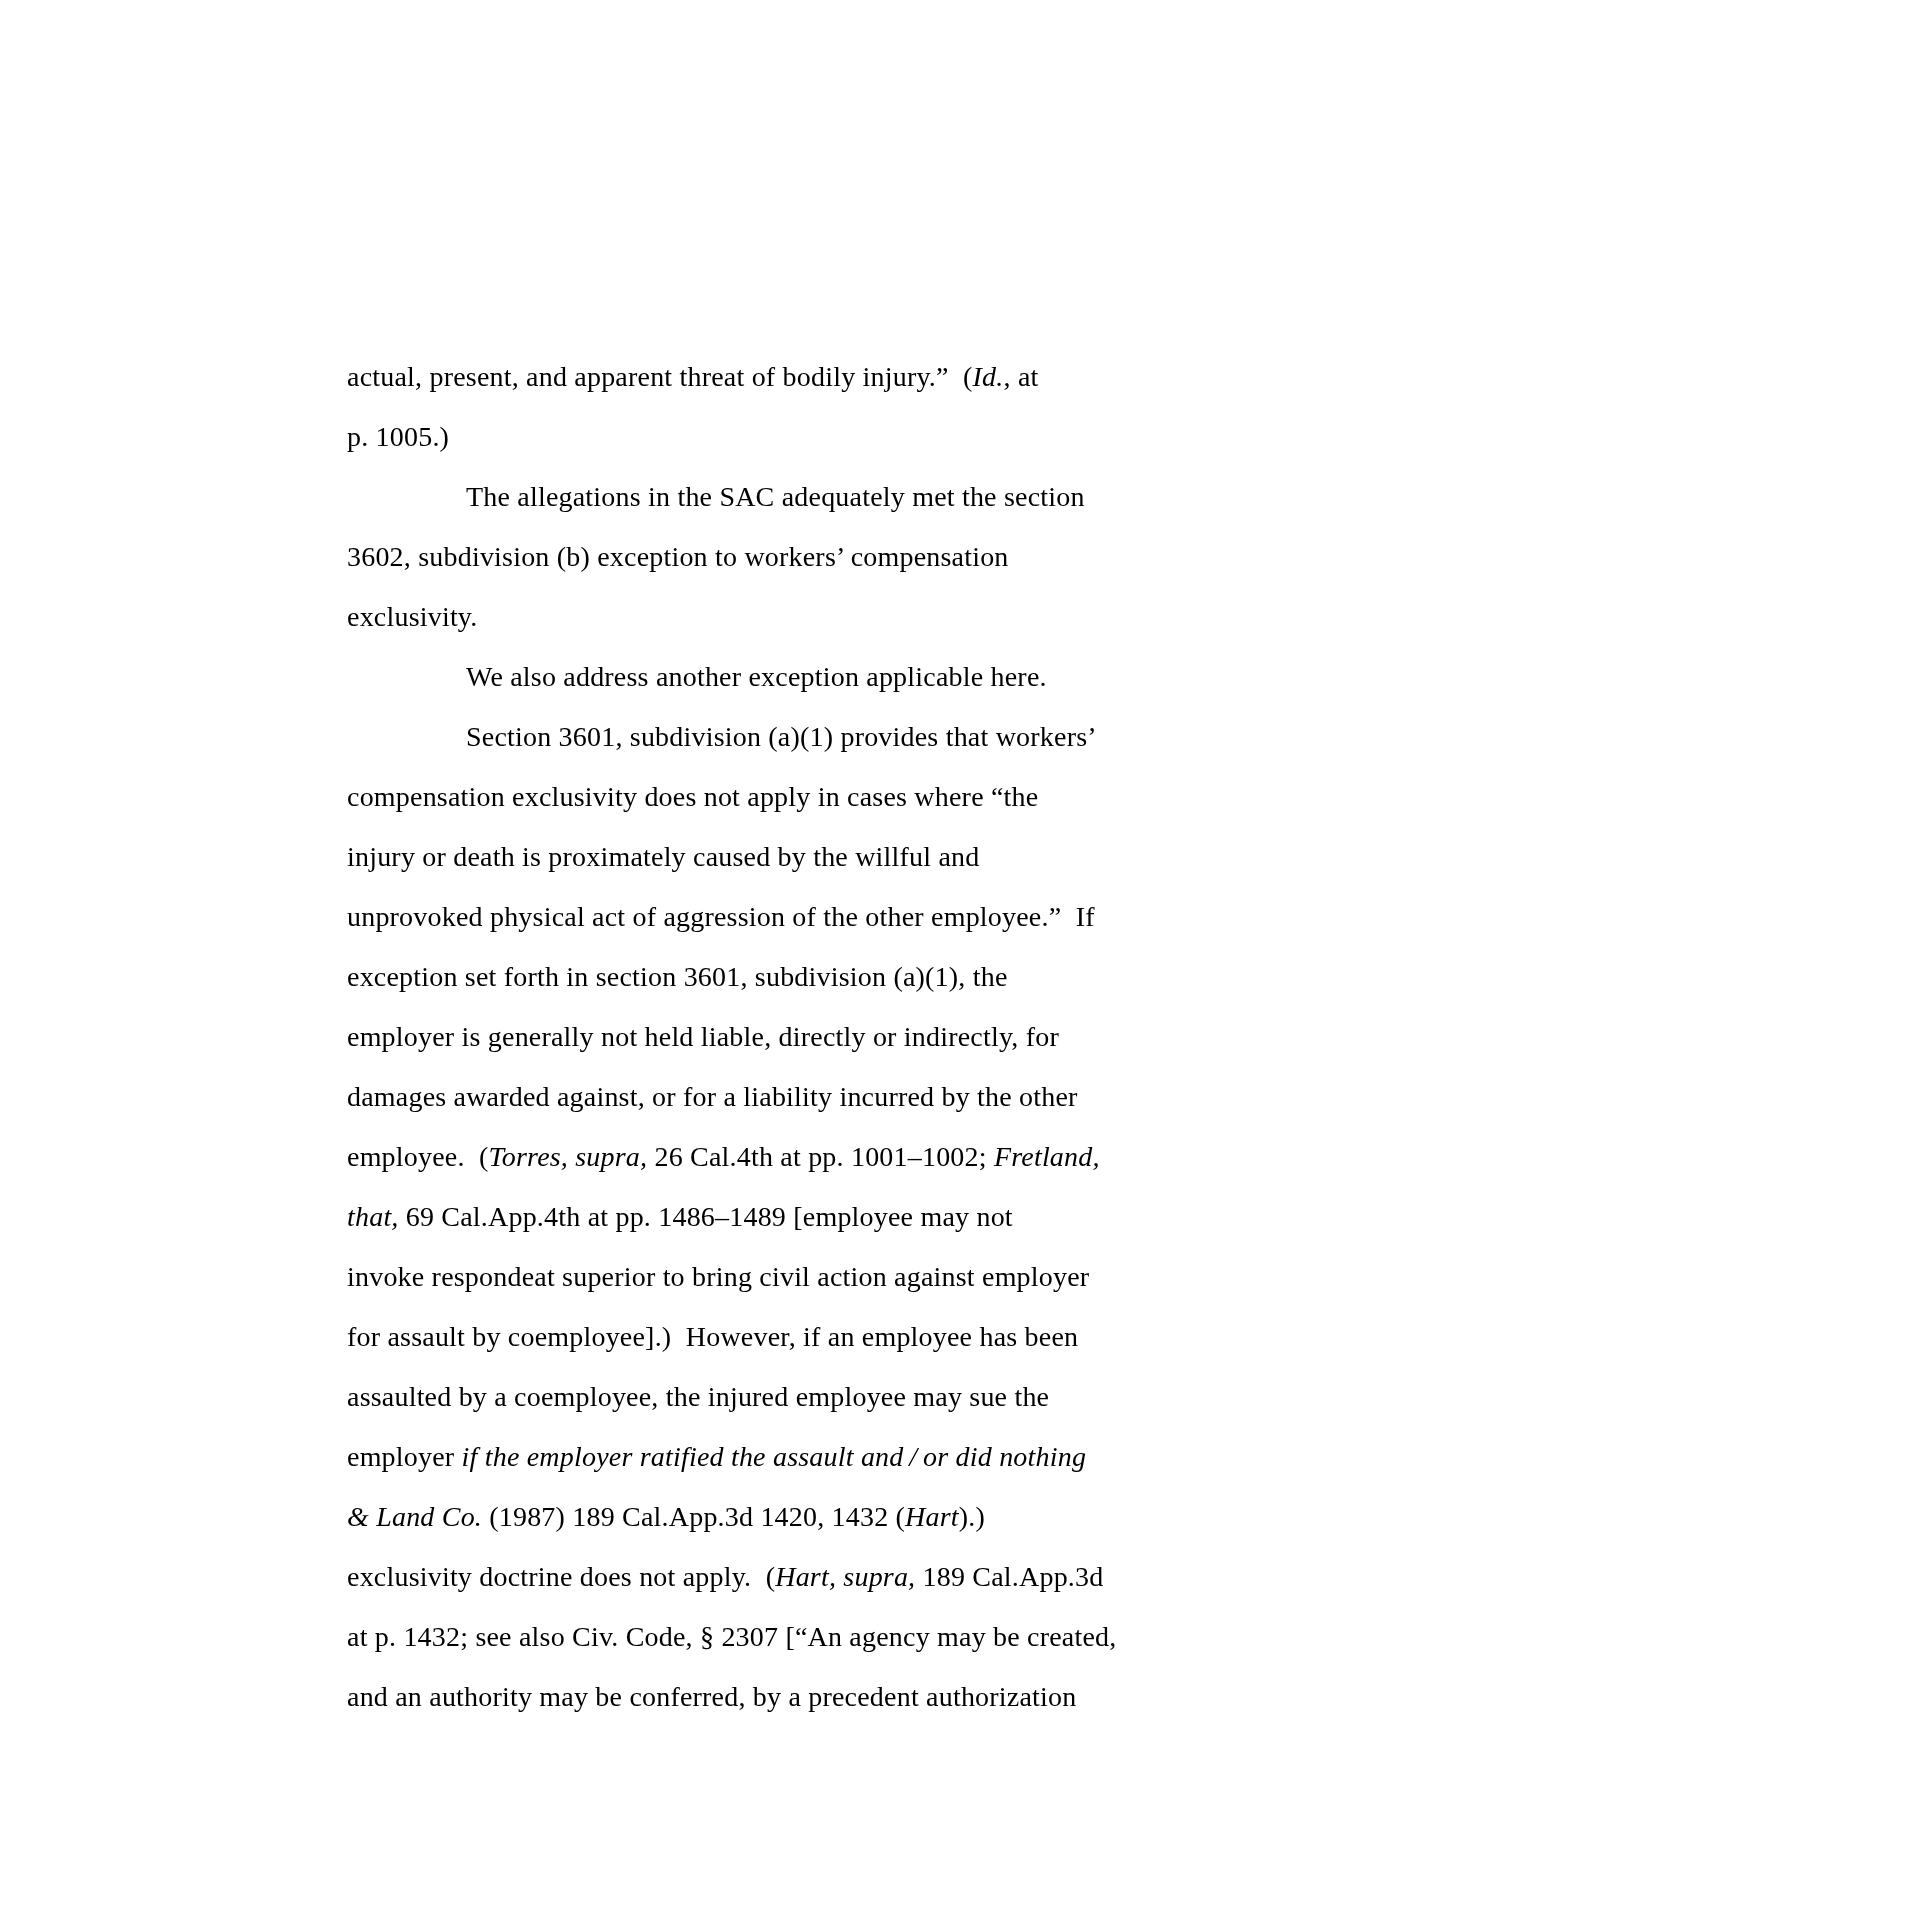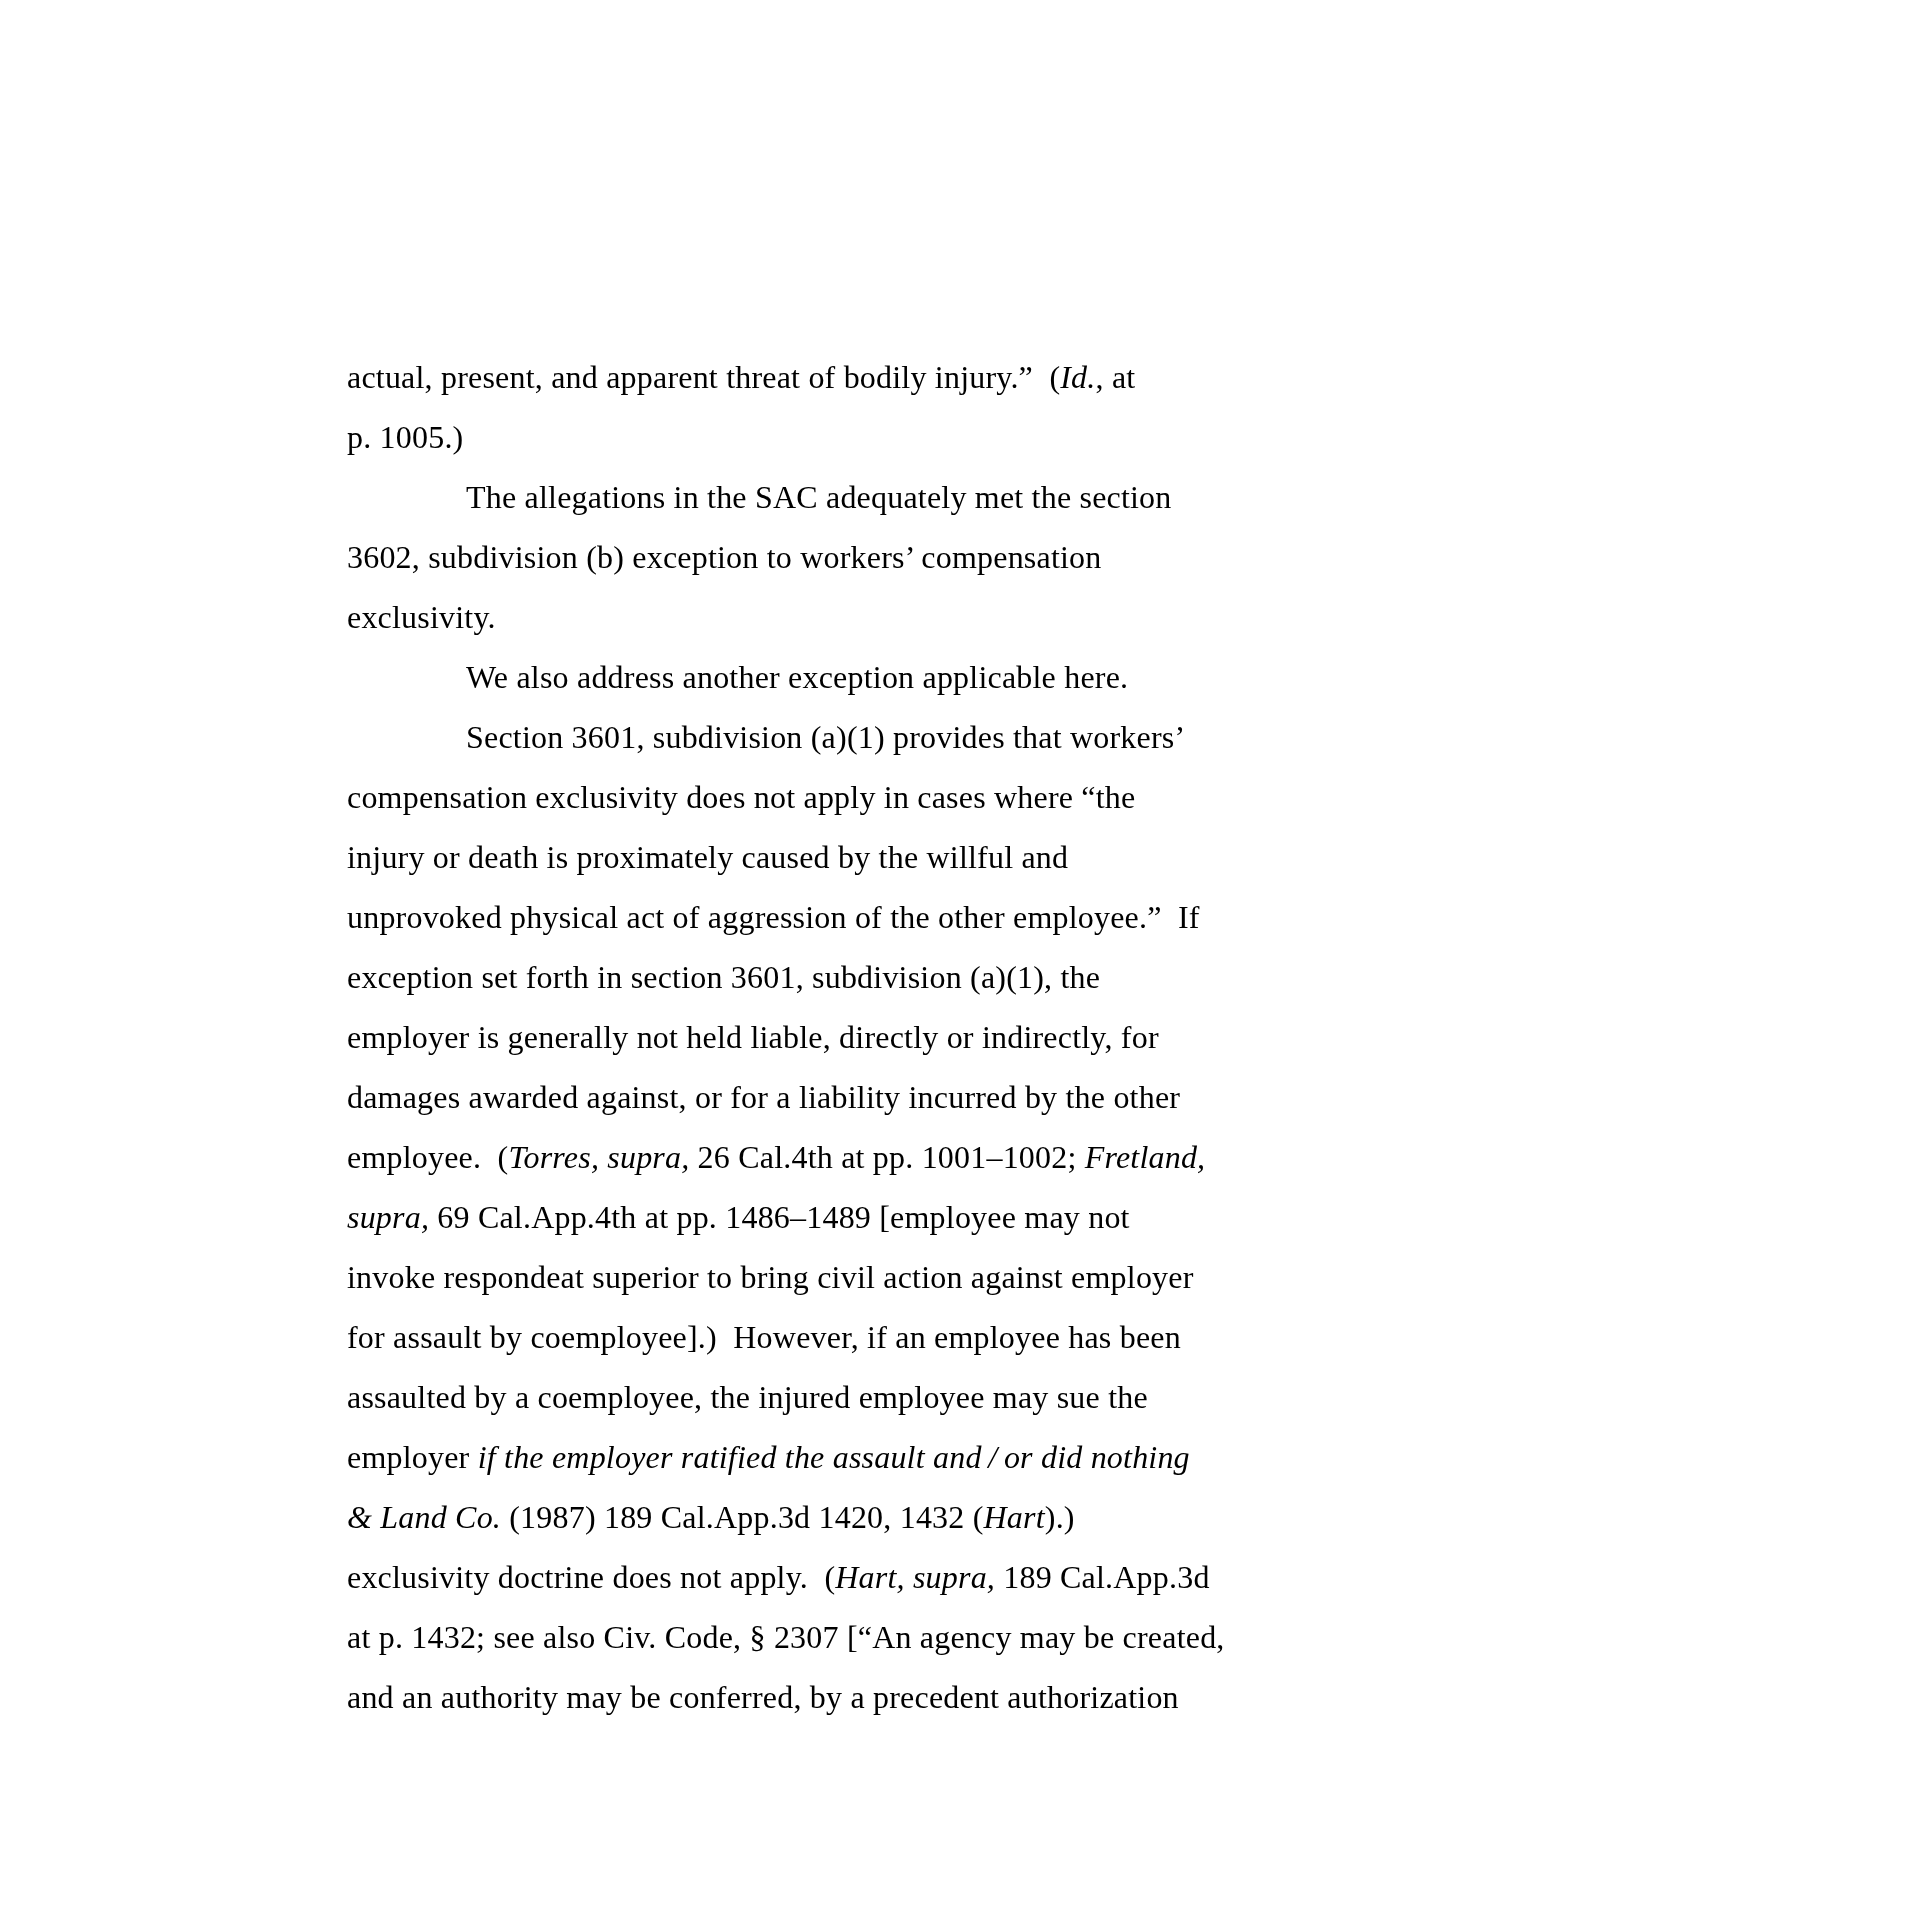--- a/index.html
+++ b/index.html
@@ -21,21 +21,21 @@
     overflow: hidden;
   }
   .text-block {
     position: absolute;
     left: 347px;
     top: 347px;
     width: 1294px;
   }
   .line {
     white-space: pre;       
-    font-size: 32px;
+    font-size: 28px;
     line-height: 60px;
     letter-spacing: 0.2px;
   }
   .line.indent {
     padding-left: 119px;
   }
   .it {
     font-style: italic;
   }
 </style>
@@ -51,21 +51,21 @@
       <div class="line"><span>exclusivity.</span></div>
       <div class="line indent"><span>We also address another exception applicable here.</span></div>
       <div class="line indent"><span>Section 3601, subdivision (a)(1) provides that workers’</span></div>
       <div class="line"><span>compensation exclusivity does not apply in cases where “the</span></div>
       <div class="line"><span>injury or death is proximately caused by the willful and</span></div>
       <div class="line"><span>unprovoked physical act of aggression of the other employee.”  If</span></div>
       <div class="line"><span>exception set forth in section 3601, subdivision (a)(1), the</span></div>
       <div class="line"><span>employer is generally not held liable, directly or indirectly, for</span></div>
       <div class="line"><span>damages awarded against, or for a liability incurred by the other</span></div>
       <div class="line"><span>employee.  (</span><span class="it">Torres, supra,</span><span> 26 Cal.4th at pp. 1001–1002; </span><span class="it">Fretland,</span></div>
-      <div class="line"><span class="it">supra,</span><span> 69 Cal.App.4th at pp. 1486–1489 [employee may not</span></div>
+      <div class="line"><span class="it">that,</span><span> 69 Cal.App.4th at pp. 1486–1489 [employee may not</span></div>
       <div class="line"><span>invoke respondeat superior to bring civil action against employer</span></div>
       <div class="line"><span>for assault by coemployee].)  However, if an employee has been</span></div>
       <div class="line"><span>assaulted by a coemployee, the injured employee may sue the</span></div>
       <div class="line"><span>employer </span><span class="it">if the employer ratified the assault and / or did nothing</span></div>
       <div class="line"><span class="it">&amp; Land Co.</span><span> (1987) 189 Cal.App.3d 1420, 1432 (</span><span class="it">Hart</span><span>).)</span></div>
       <div class="line"><span>exclusivity doctrine does not apply.  (</span><span class="it">Hart, supra,</span><span> 189 Cal.App.3d</span></div>
       <div class="line"><span>at p. 1432; see also Civ. Code, § 2307 [“An agency may be created,</span></div>
       <div class="line"><span>and an authority may be conferred, by a precedent authorization</span></div>
       <div class="line"></div>
     </div>

